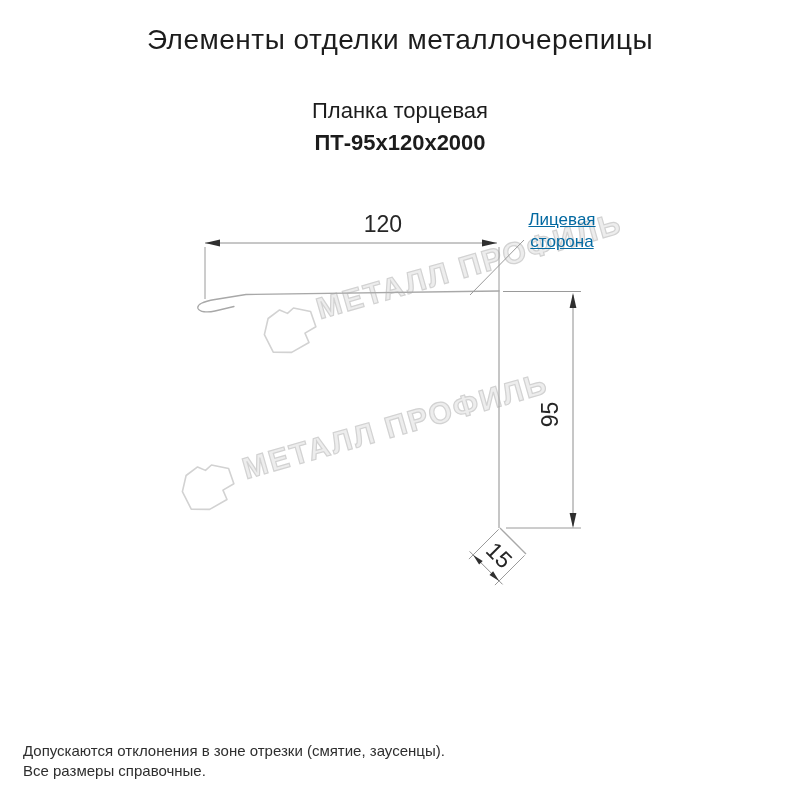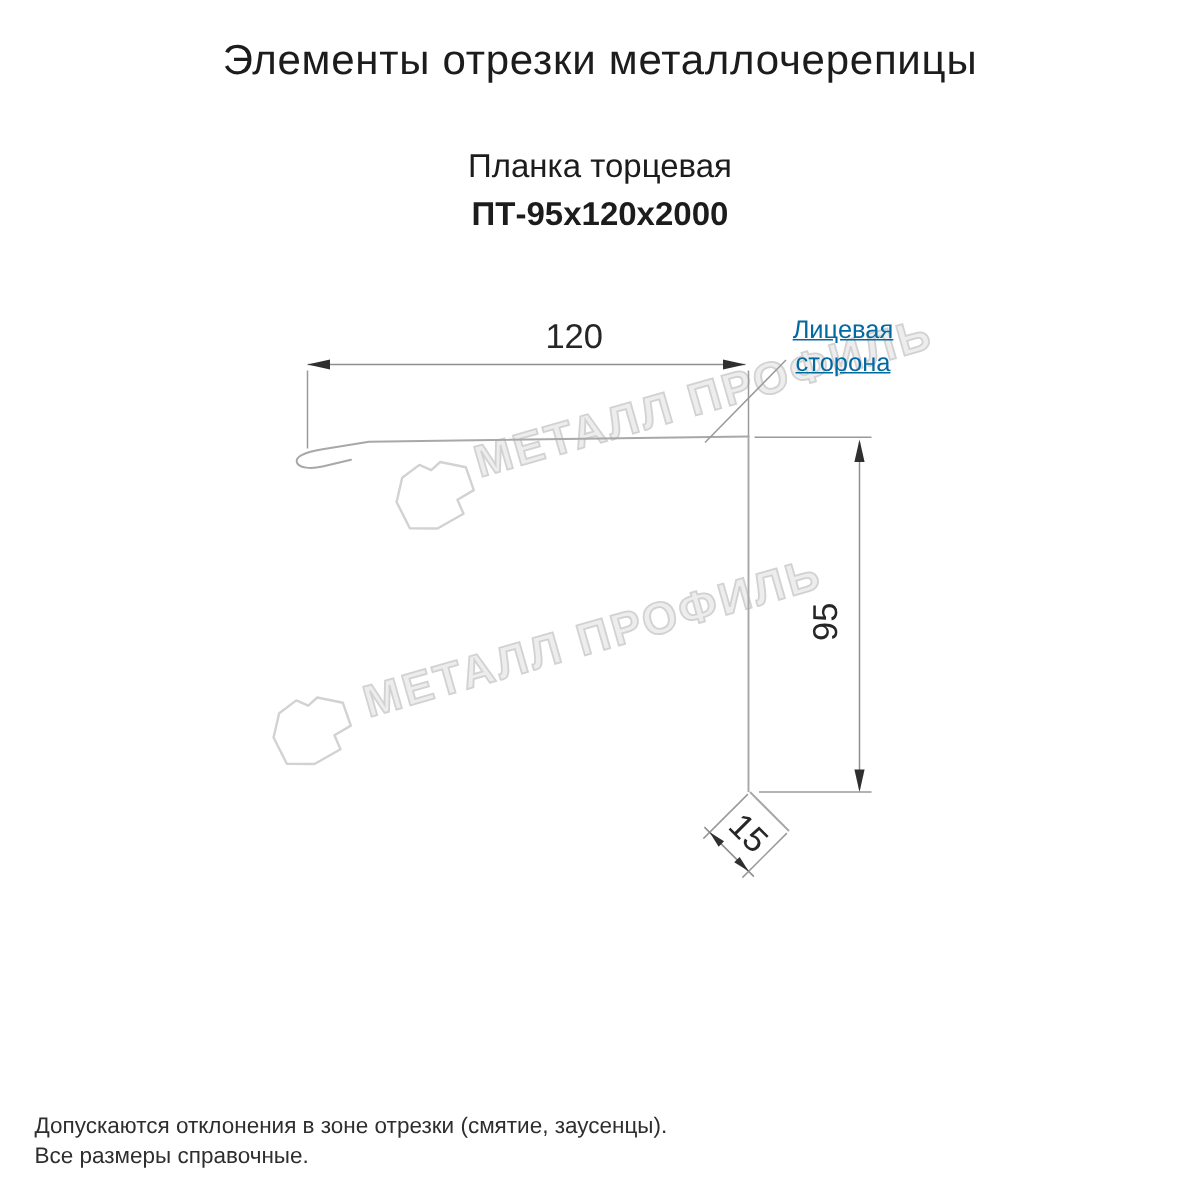--- a/index.html
+++ b/index.html
@@ -26,21 +26,21 @@
   .wm-logo{position:absolute;transform:rotate(-12deg);}
   .wm-logo-1{left:260px;top:305px;}
   .wm-logo-2{left:178px;top:462px;}
   .footer{position:absolute;left:23px;top:741px;font-size:15px;line-height:20px;color:#2e2e2e;}
 </style>
 </head>
 <body>
 
 <div class="page">
 
-  <div class="page-title">Элементы отрезки металлочерепицы</div>
+  <div class="page-title">Элементы отделки металлочерепицы</div>
   <div class="product-name">Планка торцевая</div>
   <div class="product-sku">ПТ-95х120х2000</div>
 
   <svg class="wm-logo wm-logo-1" width="62" height="50" viewBox="0 0 62 50">
     <path d="M 4 24 L 11 9 L 24 3 L 31 8 L 38 4 L 54 11 L 56 27 L 44 31 L 46 41 L 27 47 L 9 43 Z" fill="#ffffff" stroke="#d2d2d2" stroke-width="1.6" stroke-linejoin="round"></path>
   </svg>
   <div class="wm-text wm-text-1">МЕТАЛЛ ПРОФИЛЬ</div>
 
   <svg class="wm-logo wm-logo-2" width="62" height="50" viewBox="0 0 62 50">
     <path d="M 4 24 L 11 9 L 24 3 L 31 8 L 38 4 L 54 11 L 56 27 L 44 31 L 46 41 L 27 47 L 9 43 Z" fill="#ffffff" stroke="#d2d2d2" stroke-width="1.6" stroke-linejoin="round"></path>

